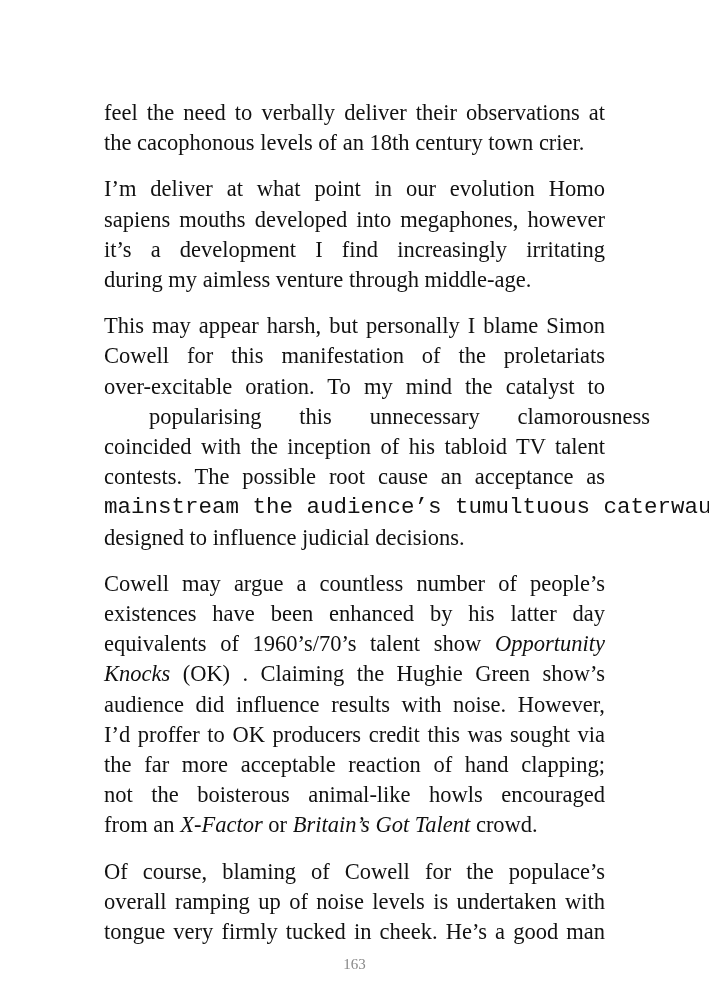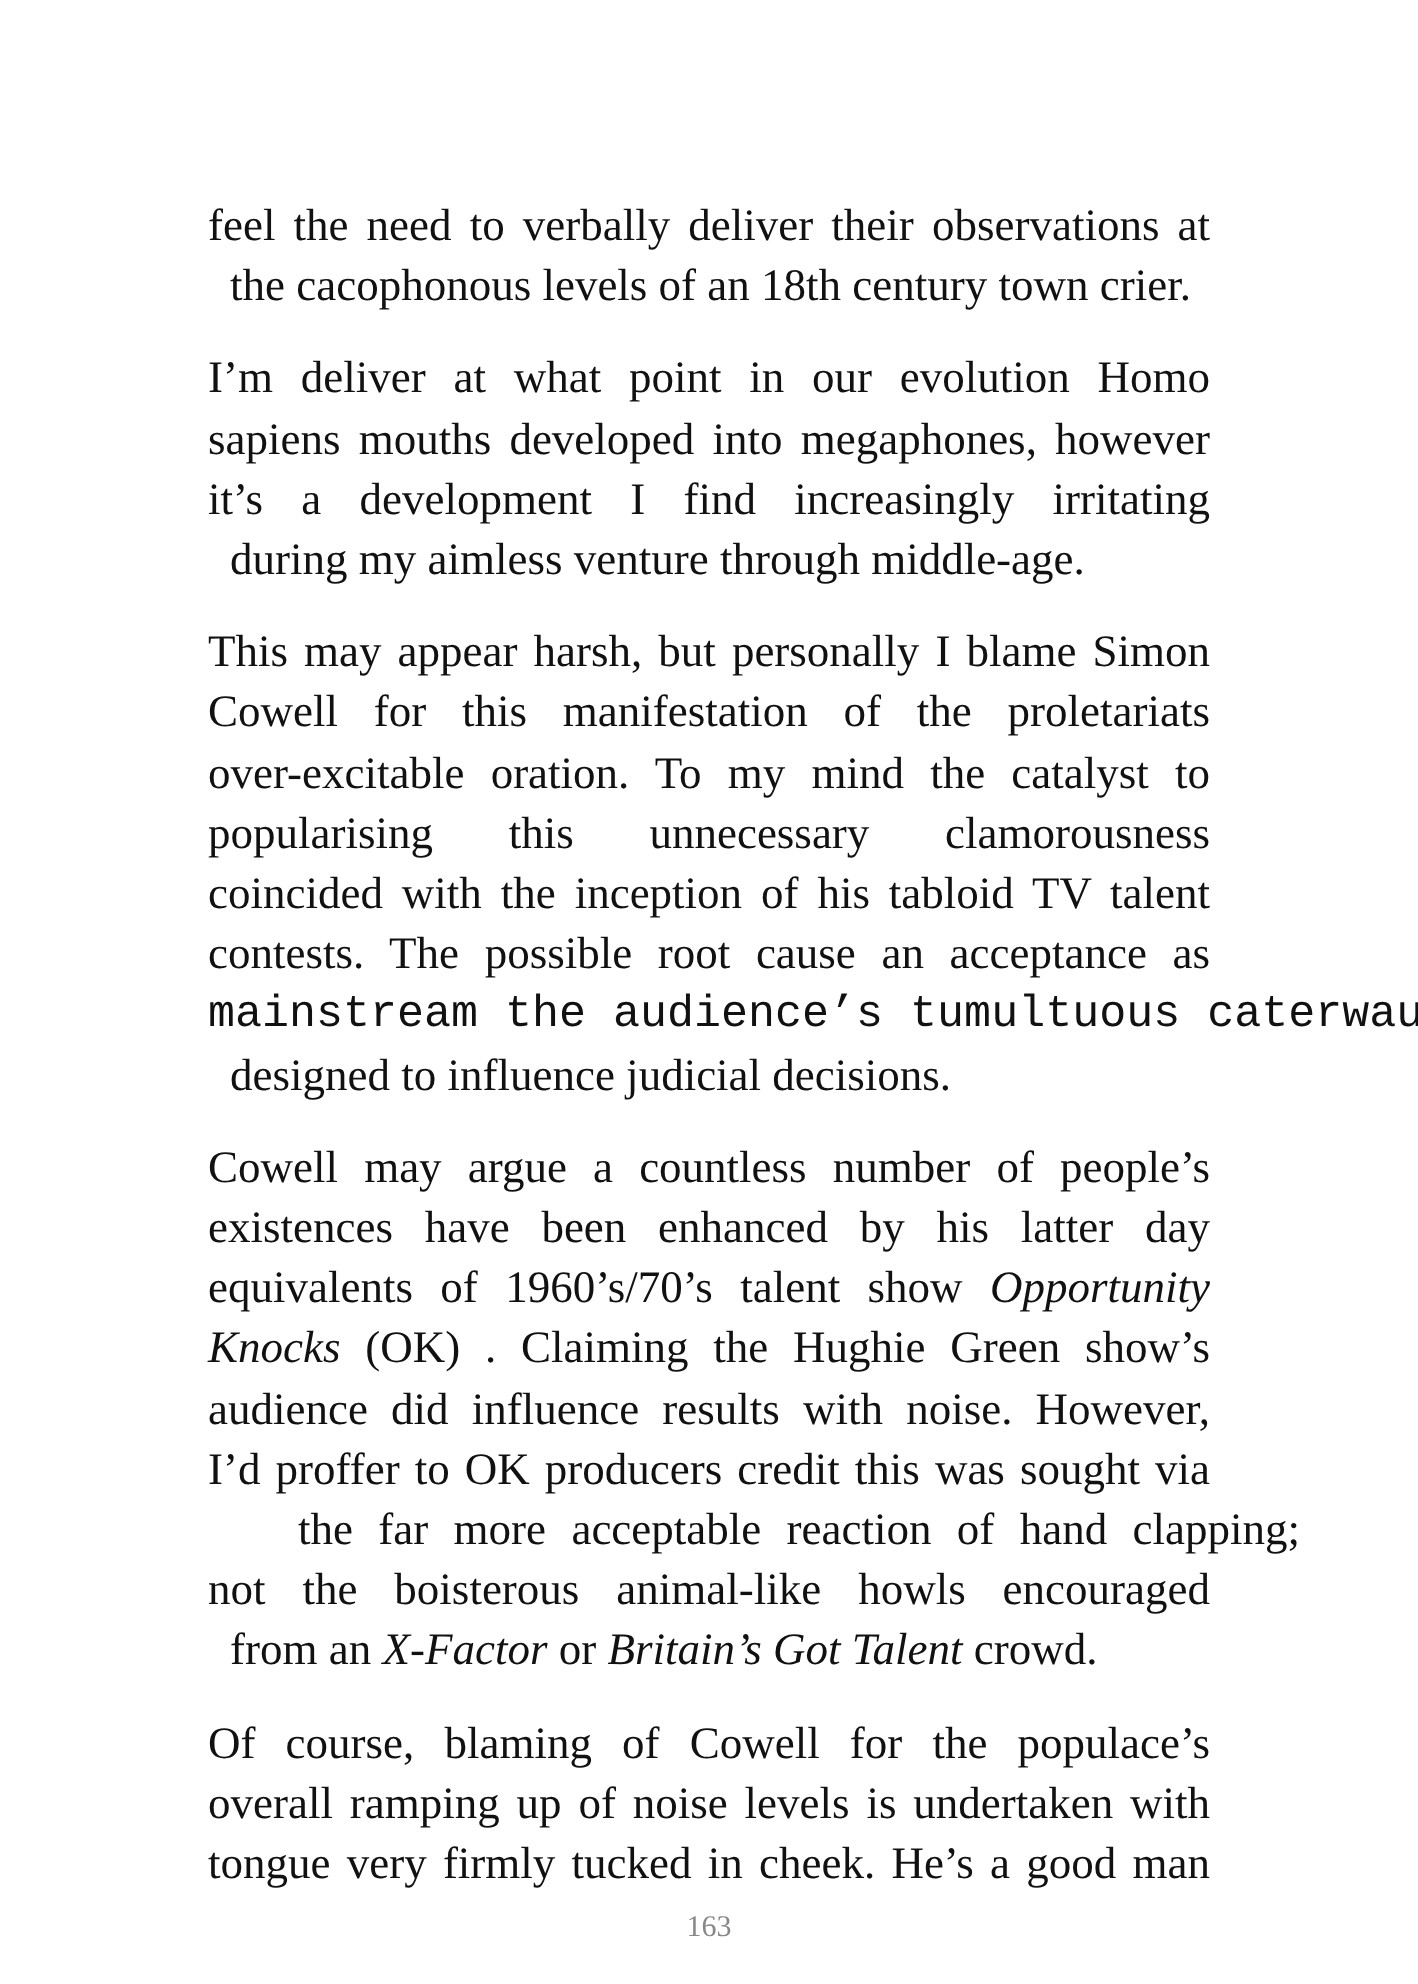--- a/index.html
+++ b/index.html
@@ -4,21 +4,21 @@
 <style>
   html, body { margin: 0; padding: 0; background: #ffffff; }
   body { width: 709px; height: 992px; position: relative; overflow: hidden; }
   .page { position: absolute; left: 0; top: 13px; width: 709px; height: 992px; background: #fff; }
   .line {
     position: absolute; left: 104px; width: 501px;
     font-family: "Liberation Serif", serif; font-size: 22.5px; color: #111;
     height: 30px; line-height: 30px; white-space: nowrap;
     text-align: justify; text-align-last: justify;
   }
-  .line.last { text-align: left; text-align-last: left; margin-left: 11px; }
+  .line.last { text-align: left; text-align-last: left; }
   .line i { }
   .page-number {
     position: absolute; left: 0; width: 709px; top: 943px; text-align: center;
     font-family: "Liberation Serif", serif; font-size: 15px; color: #888;
   }
 </style>
 </head>
 <body>
 
 <div class="page">
@@ -30,34 +30,34 @@
       <div>
         <div class="line" style="top: 161.4px;"><span>I’m deliver at what point in our evolution Homo</span></div>
         <div class="line" style="top: 191.6px;"><span>sapiens mouths developed into megaphones, however</span></div>
         <div class="line" style="top: 221.8px;"><span>it’s a development I find increasingly irritating</span></div>
         <div class="line last" style="top: 252px;"><span>during my aimless venture through middle-age.</span></div>
       </div>
       <div>
         <div class="line" style="top: 298.2px;"><span>This may appear harsh, but personally I blame Simon</span></div>
         <div class="line" style="top: 328.4px;"><span>Cowell for this manifestation of the proletariats</span></div>
         <div class="line" style="top: 358.6px;"><span>over-excitable oration. To my mind the catalyst to</span></div>
-        <div class="line" style="top: 388.8px;"><span>popularising this unnecessary clamorousness</span></div>
+        <div class="line" style="top: 388.8px; margin-left: 45px;"><span>popularising this unnecessary clamorousness</span></div>
         <div class="line" style="top: 419px;"><span>coincided with the inception of his tabloid TV talent</span></div>
         <div class="line" style="top: 449.2px;"><span>contests. The possible root cause an acceptance as</span></div>
         <div class="line" style="top: 479.4px; font-family: Liberation Mono, monospace;"><span>mainstream the audience’s tumultuous caterwauls</span></div>
         <div class="line last" style="top: 509.6px;"><span>designed to influence judicial decisions.</span></div>
       </div>
       <div>
         <div class="line" style="top: 555.8px;"><span>Cowell may argue a countless number of people’s</span></div>
         <div class="line" style="top: 586px;"><span>existences have been enhanced by his latter day</span></div>
         <div class="line" style="top: 616.2px;"><span>equivalents of 1960’s/70’s talent show </span><i>Opportunity</i></div>
         <div class="line" style="top: 646.4px;"><i>Knocks</i><span> (OK) . Claiming the Hughie Green show’s</span></div>
         <div class="line" style="top: 676.6px;"><span>audience did influence results with noise. However,</span></div>
         <div class="line" style="top: 706.8px;"><span>I’d proffer to OK producers credit this was sought via</span></div>
-        <div class="line" style="top: 737px; margin-left: 45px;"><span>the far more acceptable reaction of hand clapping;</span></div>
+        <div class="line" style="top: 737px;"><span>the far more acceptable reaction of hand clapping;</span></div>
         <div class="line" style="top: 767.2px;"><span>not the boisterous animal-like howls encouraged</span></div>
         <div class="line last" style="top: 797.4px;"><span>from an </span><i>X-Factor</i><span> or </span><i>Britain’s Got Talent</i><span> crowd.</span></div>
       </div>
       <div>
         <div class="line" style="top: 843.6px;"><span>Of course, blaming of Cowell for the populace’s</span></div>
         <div class="line" style="top: 873.8px;"><span>overall ramping up of noise levels is undertaken with</span></div>
         <div class="line" style="top: 904px;"><span>tongue very firmly tucked in cheek. He’s a good man</span></div>
       </div>
     </div>
   <div class="page-number">163</div>

